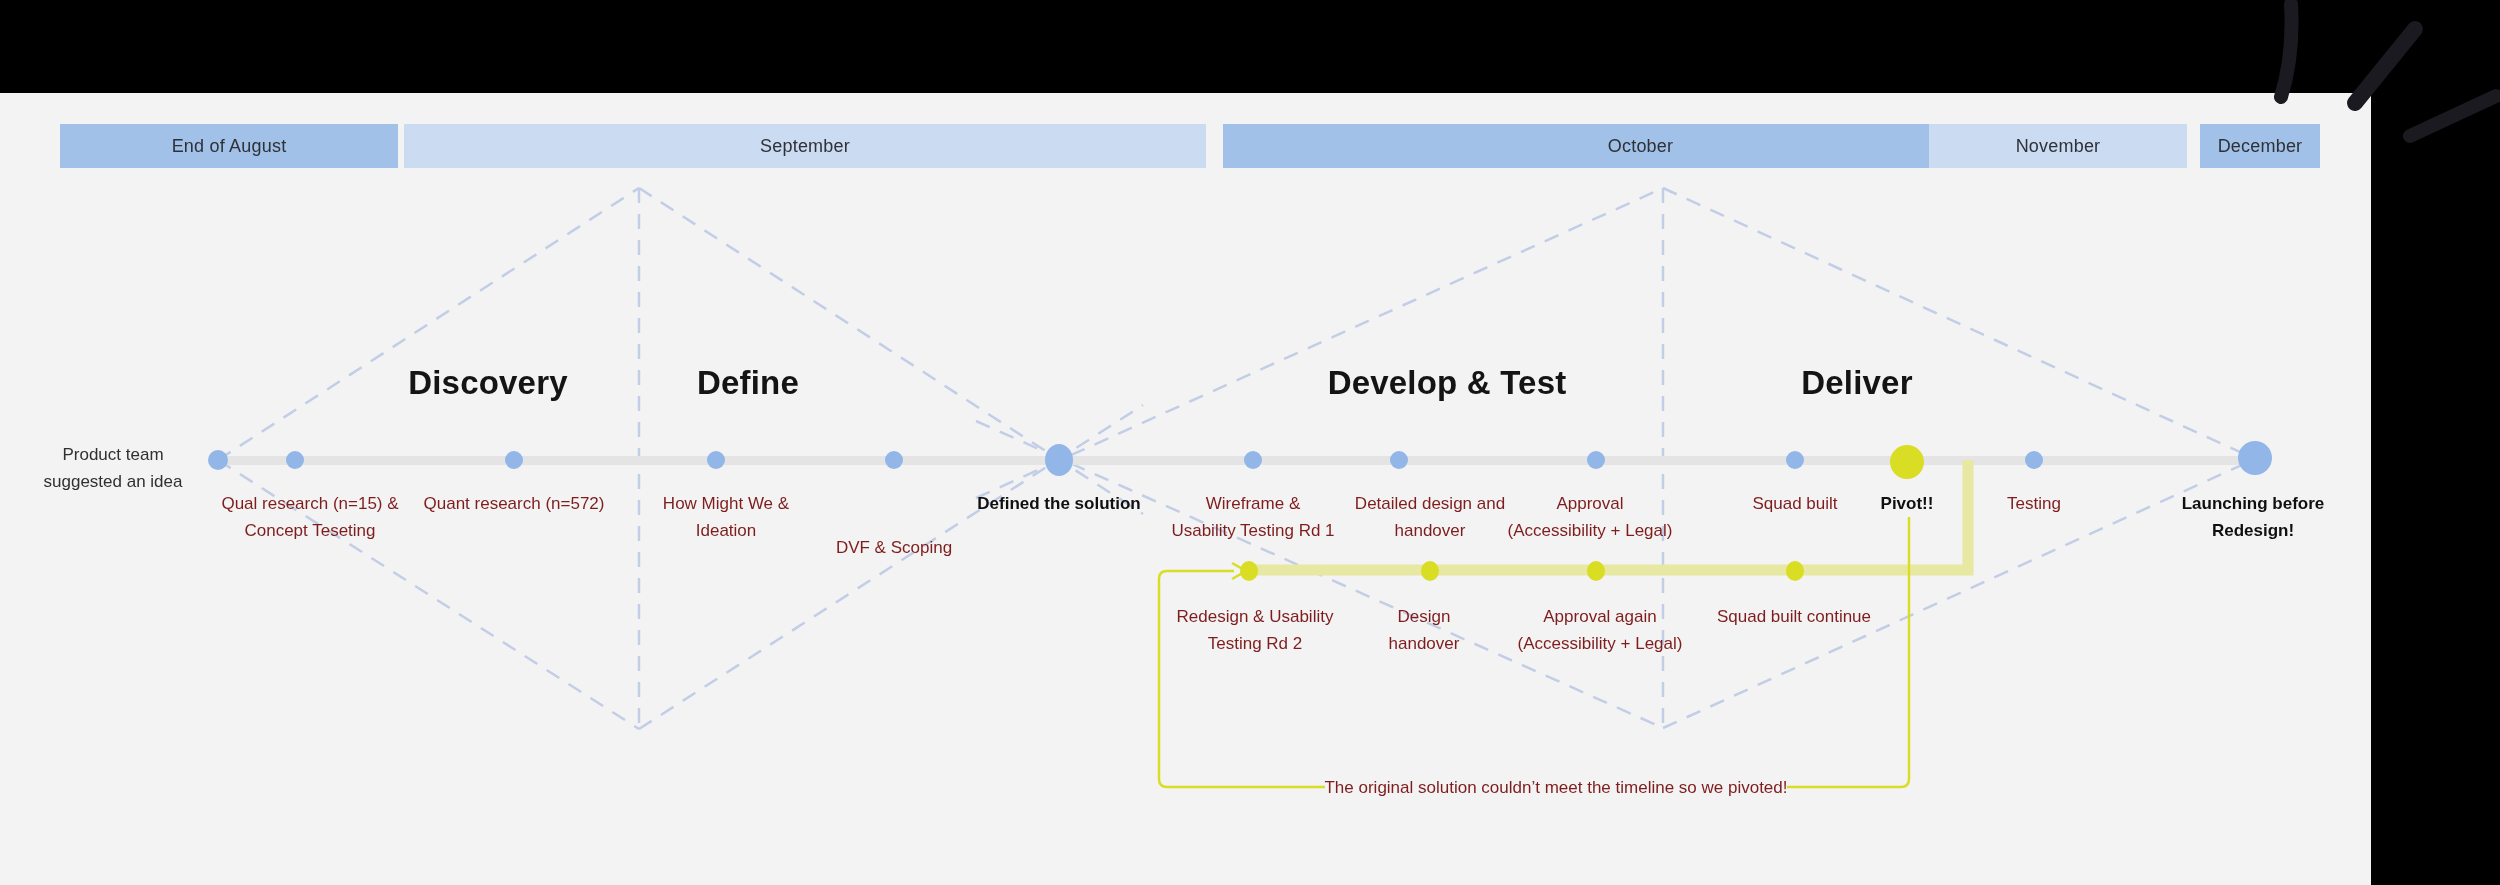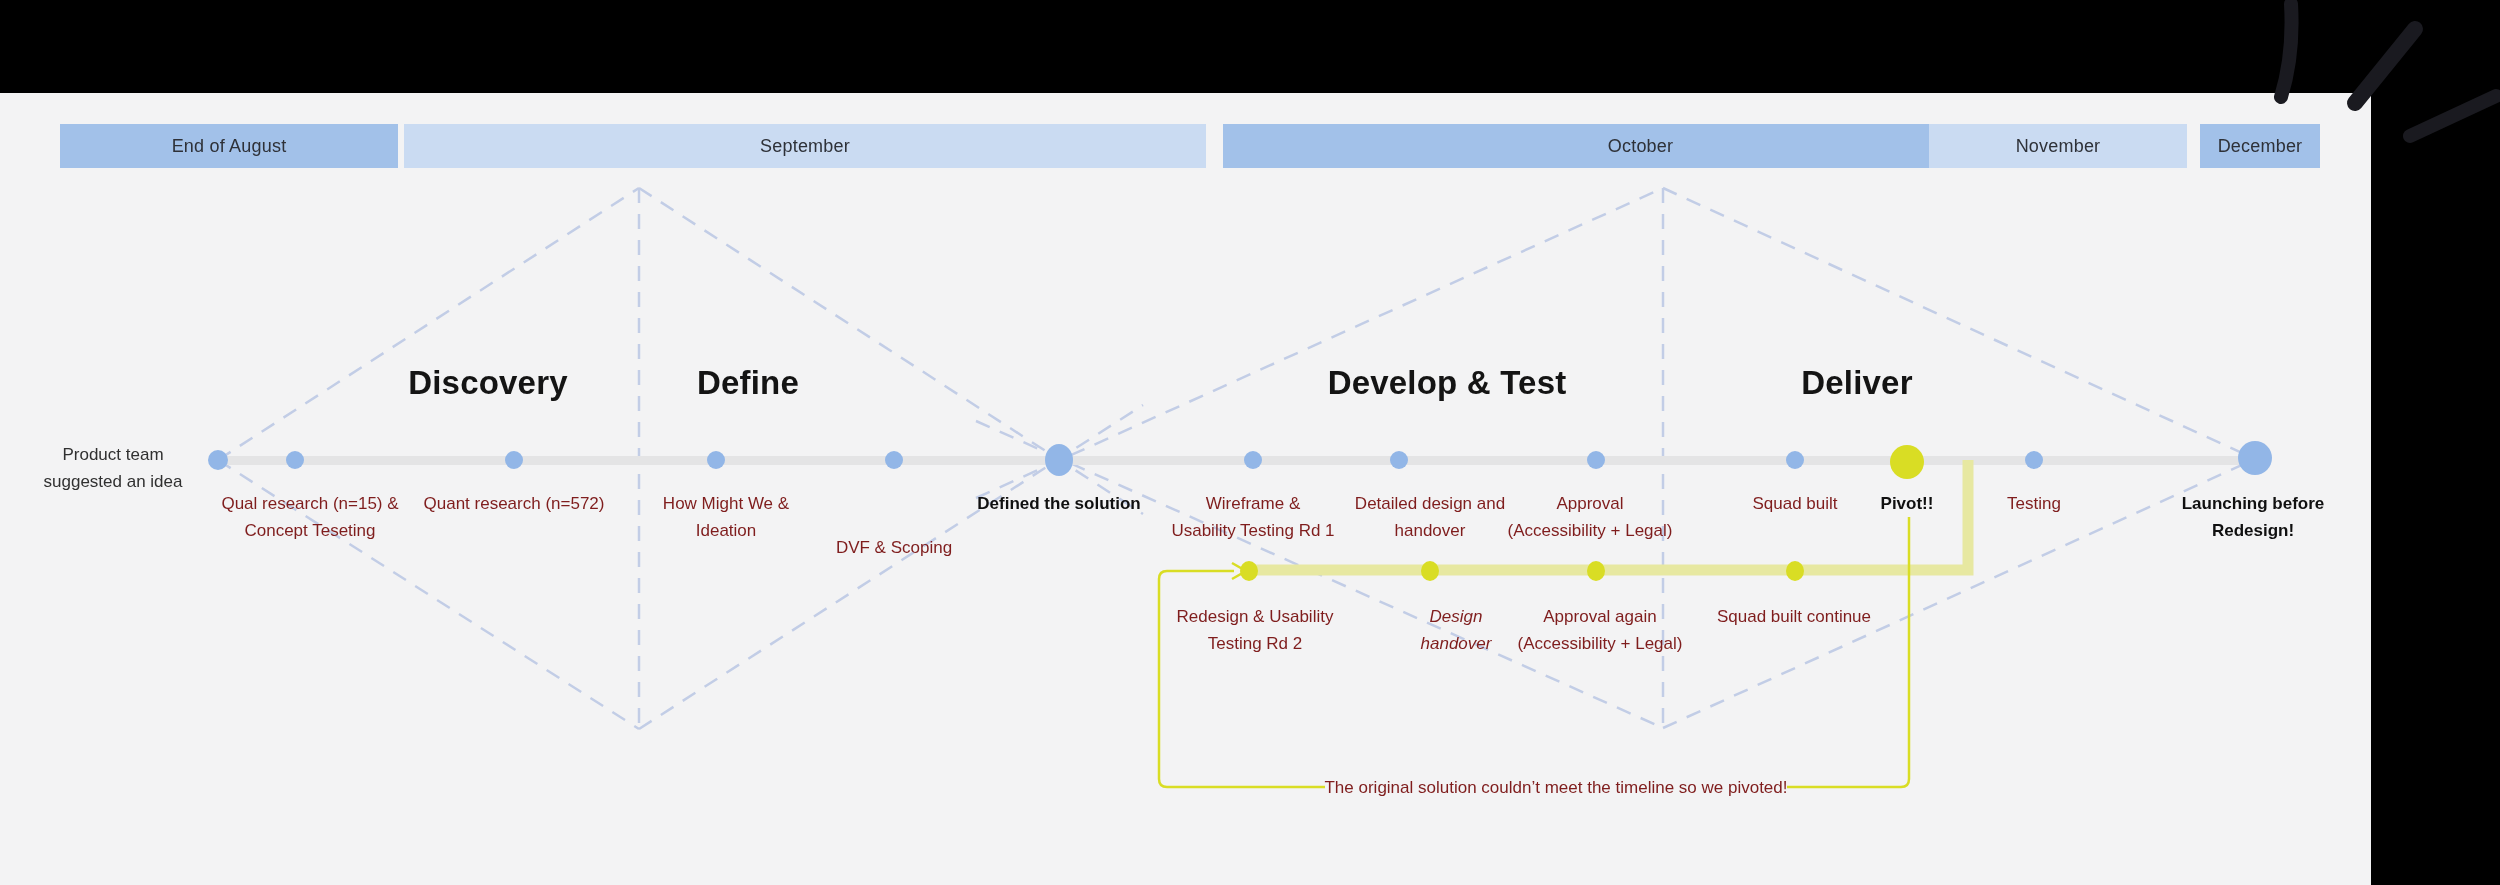--- a/index.html
+++ b/index.html
@@ -171,21 +171,21 @@
   </div>
   <div class="m-label bold" style="left:2133px;top:490px;">
     <div>Launching before</div>
       <div>Redesign!</div>
   </div>
 
   <div class="m-label" style="left:1135px;top:603px;">
     <div>Redesign &amp; Usability</div>
       <div>Testing Rd 2</div>
   </div>
-  <div class="m-label" style="left:1336px;top:603px;font-style:italic;">
+  <div class="m-label" style="left:1304px;top:603px;">
     <div>Design</div>
       <div>handover</div>
   </div>
   <div class="m-label" style="left:1480px;top:603px;">
     <div>Approval again</div>
       <div>(Accessibility + Legal)</div>
   </div>
   <div class="m-label" style="left:1674px;top:603px;">
     <div>Squad built continue</div>
       <div></div>

